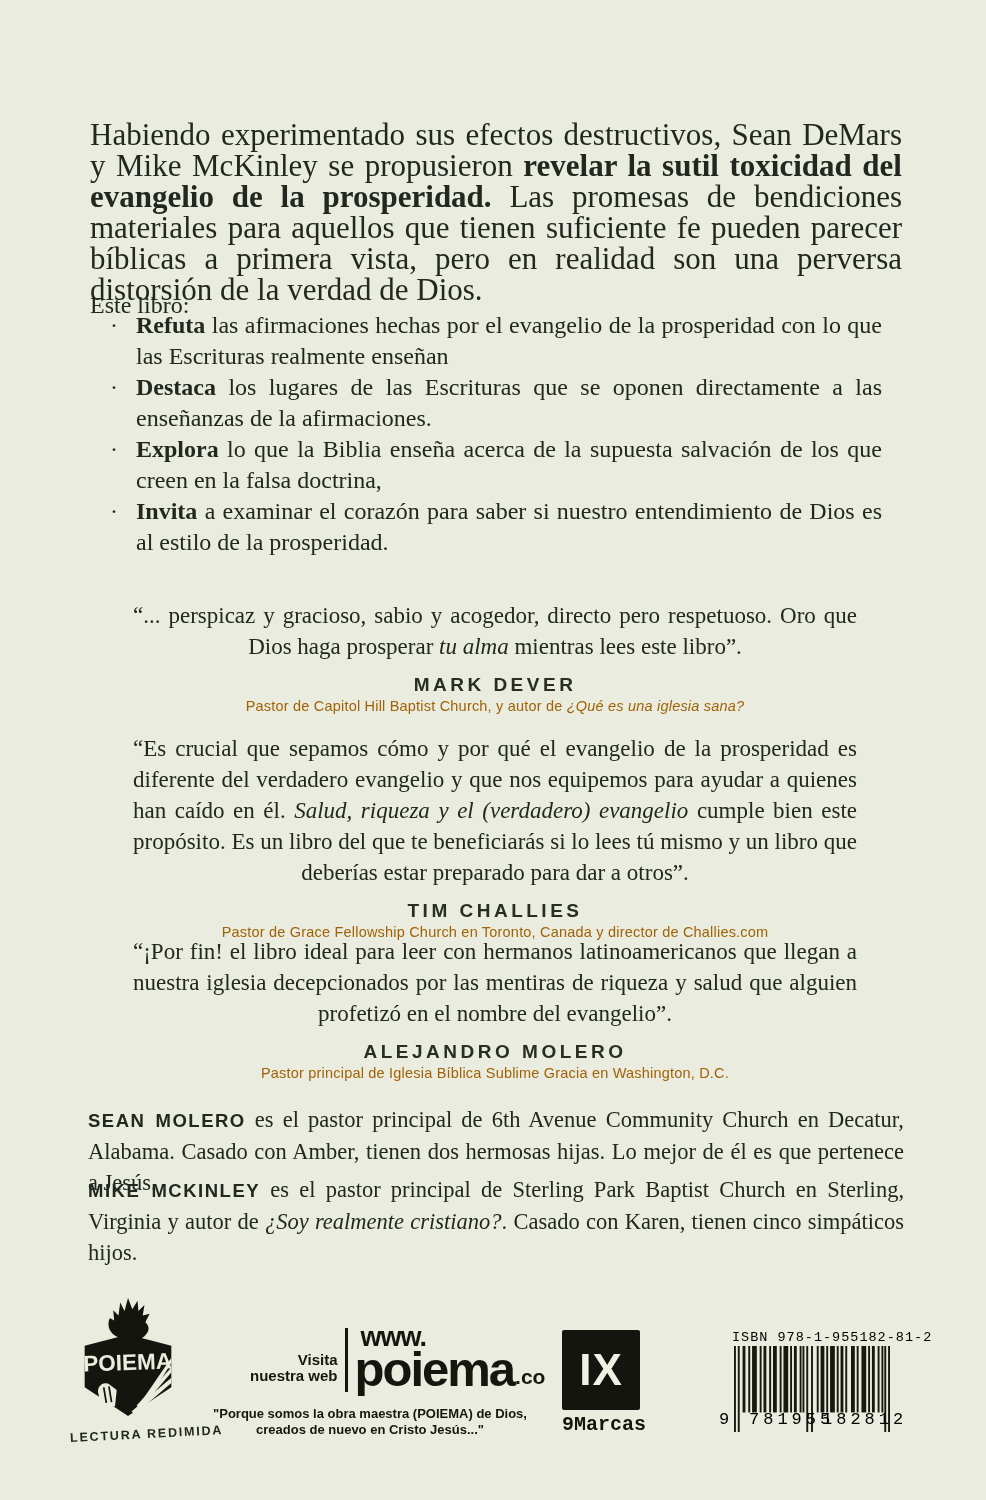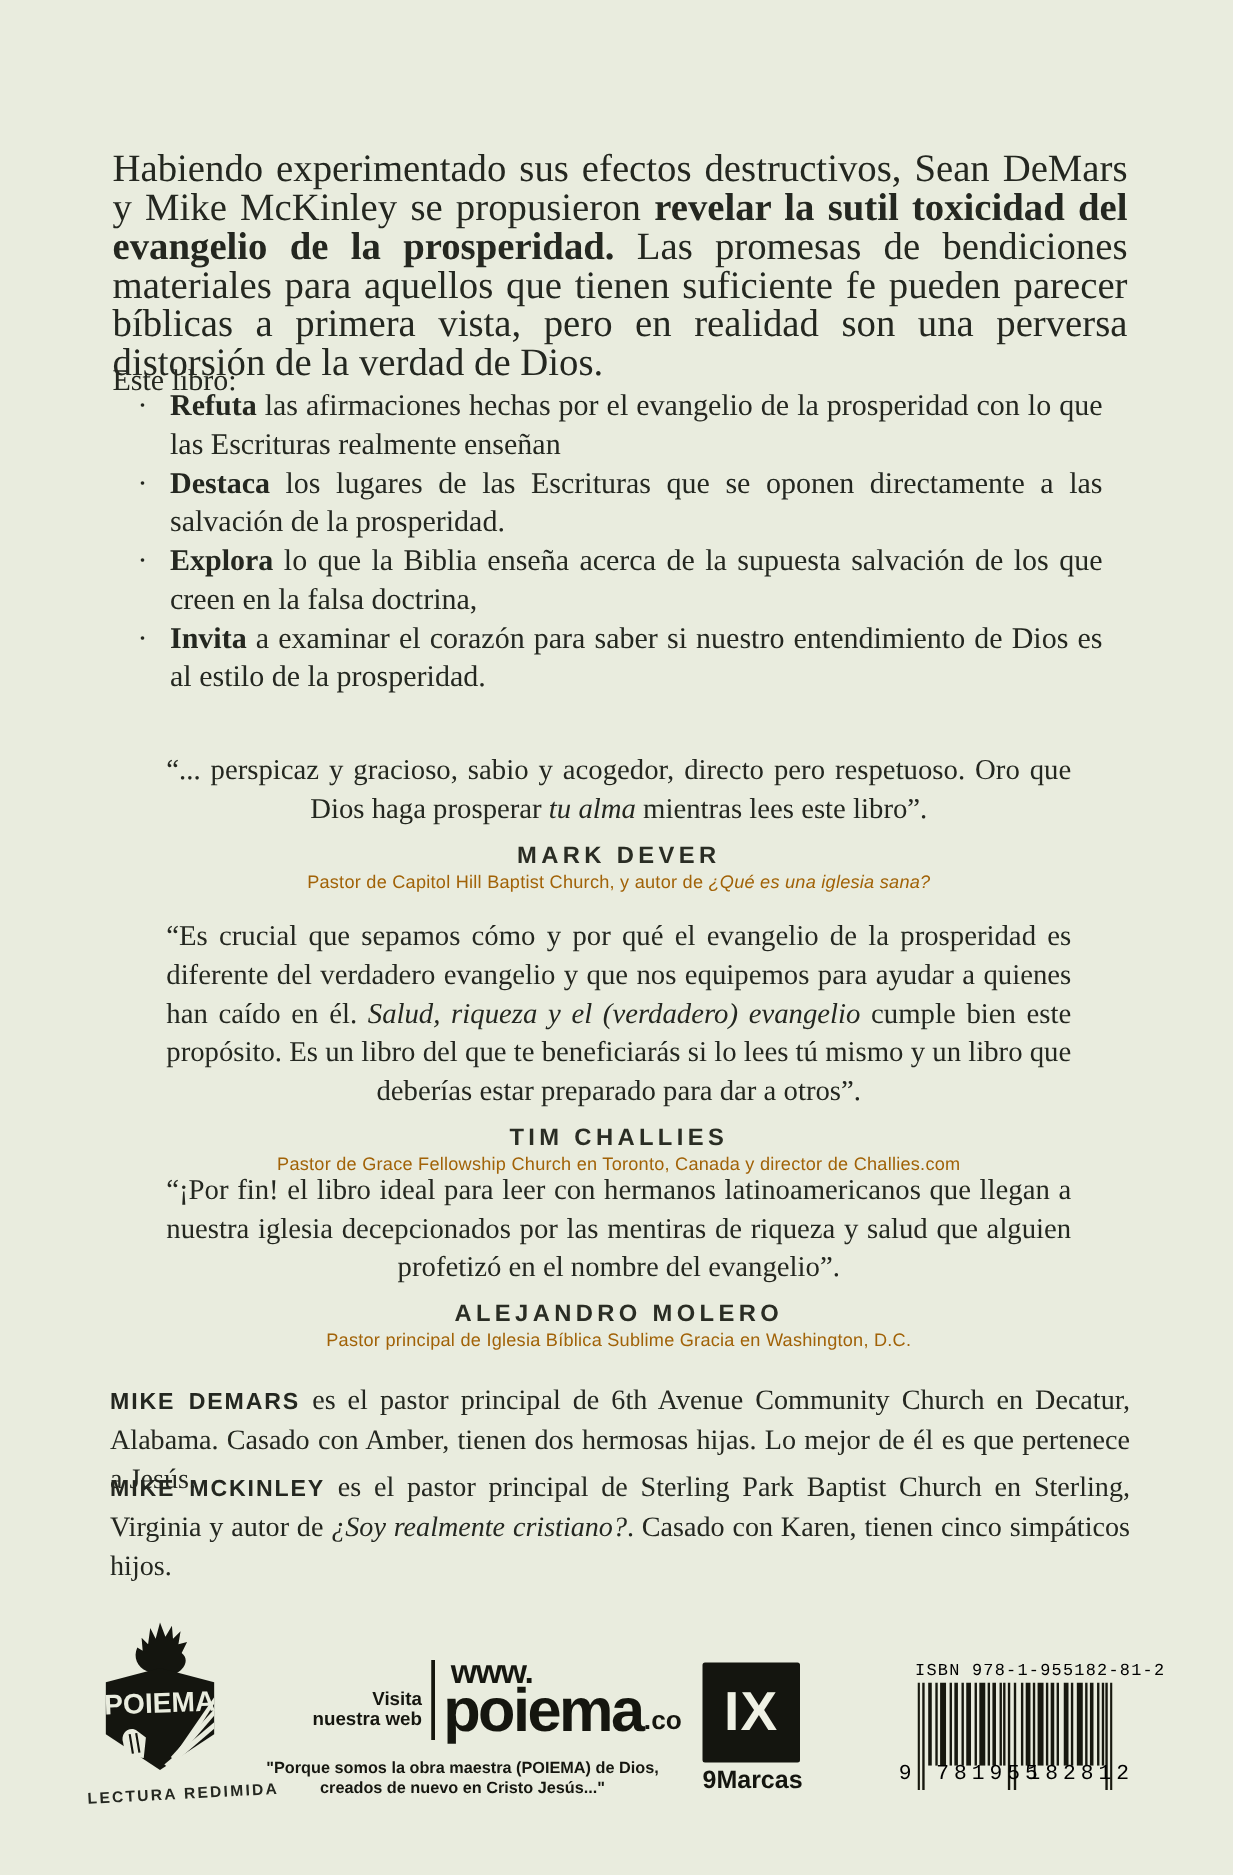--- a/index.html
+++ b/index.html
@@ -98,21 +98,21 @@
   .ninemarks{position:absolute;left:562px;top:1330px;width:80px;text-align:right;}
   .ix-box{
     width:78px;height:80px;background:#14150f;border-radius:2px;
     display:flex;align-items:center;justify-content:center;
   }
   .ix-box span{
     color:#eff1e4;font-family:"Liberation Sans", sans-serif;
     font-weight:bold;font-size:44px;letter-spacing:1px;
   }
   .ninemarks-label{
-    margin-top:3px;font-family:Liberation Sans, sans-serif;
+    margin-top:3px;font-family:Liberation Mono, monospace;
     font-weight:bold;font-size:20px;color:#14150f;
   }
 
   .barcode{position:absolute;left:722px;top:1330px;width:182px;height:106px;
            font-family:"Liberation Mono", monospace;color:#000000;}
   .isbn{position:absolute;top:0;left:10px;width:164px;text-align:center;
         font-size:13.5px;letter-spacing:1px;white-space:nowrap;}
   .bars{position:absolute;top:16px;left:12px;}
   .bdigit{position:absolute;top:80px;font-size:17px;letter-spacing:4px;white-space:nowrap;}
   .d0{left:-3px;}
@@ -128,21 +128,21 @@
 
   <p class="lead-in">Este libro:</p>
 
   <div class="bullets">
     <div class="bullet">
       <span class="marker">·</span>
       <span class="btext"><b>Refuta</b><span> las afirmaciones hechas por el evangelio de la prosperidad con lo que las Escrituras realmente enseñan</span></span>
     </div>
     <div class="bullet">
       <span class="marker">·</span>
-      <span class="btext"><b>Destaca</b><span> los lugares de las Escrituras que se oponen directamente a las salvación de la prosperidad.</span></span>
+      <span class="btext"><b>Destaca</b><span> los lugares de las Escrituras que se oponen directamente a las enseñanzas de la afirmaciones.</span></span>
     </div>
     <div class="bullet">
       <span class="marker">·</span>
       <span class="btext"><b>Explora</b><span> lo que la Biblia enseña acerca de la supuesta salvación de los que creen en la falsa doctrina,</span></span>
     </div>
     <div class="bullet">
       <span class="marker">·</span>
       <span class="btext"><b>Invita</b><span> a examinar el corazón para saber si nuestro entendimiento de Dios es al estilo de la prosperidad.</span></span>
     </div>
   </div>
@@ -158,21 +158,21 @@
     <div class="q-name">TIM CHALLIES</div>
     <div class="q-attr"><span>Pastor de Grace Fellowship Church en Toronto, Canada y director de Challies.com</span><i></i><span></span></div>
   </div>
 
   <div class="quote-block qb3">
     <p class="quote"><span>“¡Por fin! el libro ideal para leer con hermanos latinoamericanos que llegan a nuestra iglesia decepcionados por las mentiras de riqueza y salud que alguien profetizó en el nombre del evangelio”.</span><i></i><span></span></p>
     <div class="q-name">ALEJANDRO MOLERO</div>
     <div class="q-attr"><span>Pastor principal de Iglesia Bíblica Sublime Gracia en Washington, D.C.</span><i></i><span></span></div>
   </div>
 
-  <p class="bio bio1"><span class="bio-name">MIKE DEMARS</span><span> es el pastor principal de 6th Avenue Community Church en Decatur, Alabama. Casado con Amber, tienen dos hermosas hijas. Lo mejor de él es que pertenece a Jesús.</span><i></i><span></span></p>
+  <p class="bio bio1"><span class="bio-name">SEAN MOLERO</span><span> es el pastor principal de 6th Avenue Community Church en Decatur, Alabama. Casado con Amber, tienen dos hermosas hijas. Lo mejor de él es que pertenece a Jesús.</span><i></i><span></span></p>
 
   <p class="bio bio2"><span class="bio-name">MIKE MCKINLEY</span><span> es el pastor principal de Sterling Park Baptist Church en Sterling, Virginia y autor de </span><i>¿Soy realmente cristiano?</i><span>. Casado con Karen, tienen cinco simpáticos hijos.</span></p>
 
   <div class="poiema-logo">
     <svg width="112" height="130" viewBox="0 0 112 150">
       <path fill="#14150f" d="M44,52 C35,48 31,39 35,30 L40,33 L39,21 L45,27 L47,12 L52,22 L56,7 L61,20 L67,10 L68,22 L75,15 L73,27 L81,25 L76,35 C81,39 81,45 76,50 C70,57 55,58 44,52 Z"></path>
       <path fill="#14150f" d="M6,62 L56,49 L106,62 L106,110 L56,143 L6,110 Z"></path>
       <text x="56" y="90" text-anchor="middle" font-family="Liberation Sans, sans-serif" font-size="26" font-weight="bold" fill="#e9ecde" transform="rotate(-2 56 90)">POIEMA</text>
       <path fill="#e9ecde" d="M60,138 L106,99 L106,105 L64,141 Z"></path>
       <path fill="#e9ecde" d="M66,131 L106,87 L106,93 L70,135 Z"></path>

